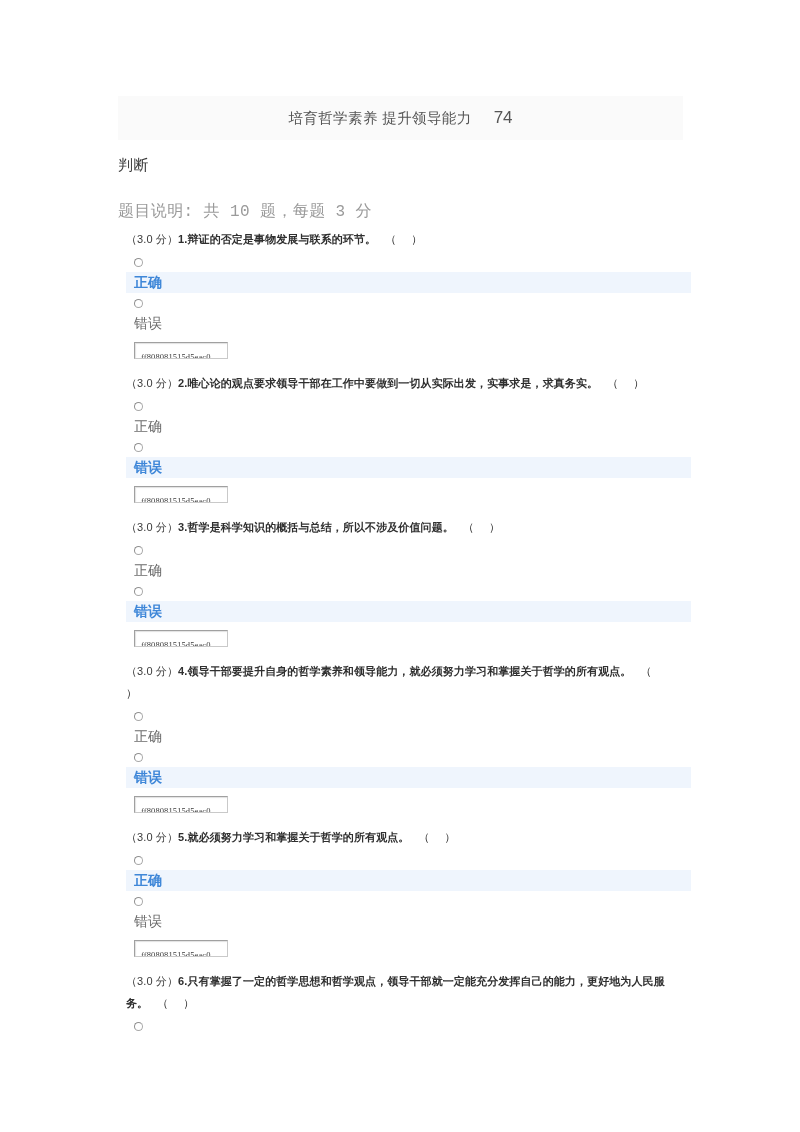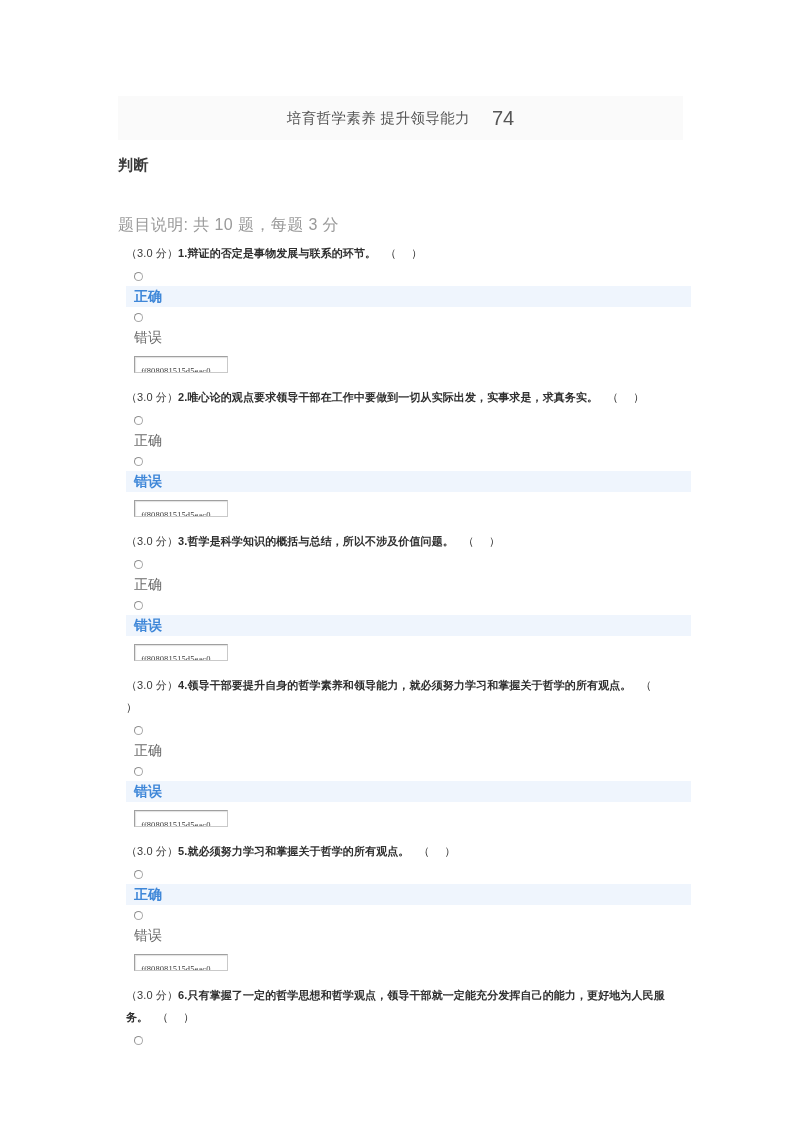--- a/index.html
+++ b/index.html
@@ -35,43 +35,43 @@
     align-items: center;
     justify-content: center;
   }
   .header-title {
     font-size: 14.5px;
     color: #555555;
     letter-spacing: 0.4px;
     white-space: pre;
   }
   .header-count {
-    font-size: 20px;
+    font-size: 17px;
     color: #555555;
     margin-left: 22px;
   }
 
   
   .content {
     position: absolute;
     left: 118px;
     top: 156px;
     width: 565px;
   }
 
   .section-title {
     font-size: 15px;
     color: #3a3a3a;
-    margin: 0 0 40px 0;
-    font-weight: bold;
+    margin: 0 0 26px 0;
+    font-weight: normal;
     letter-spacing: 0.5px;
   }
 
   .section-desc {
-    font-family: Liberation Sans, sans-serif;
+    font-family: Liberation Mono, monospace;
     font-size: 16px;
     color: #9a9a9a;
     margin: 0 0 6px 0;
     letter-spacing: 0.4px;
   }
 
   
   .question {
     margin-bottom: 3px;
     margin-left: 8px;

